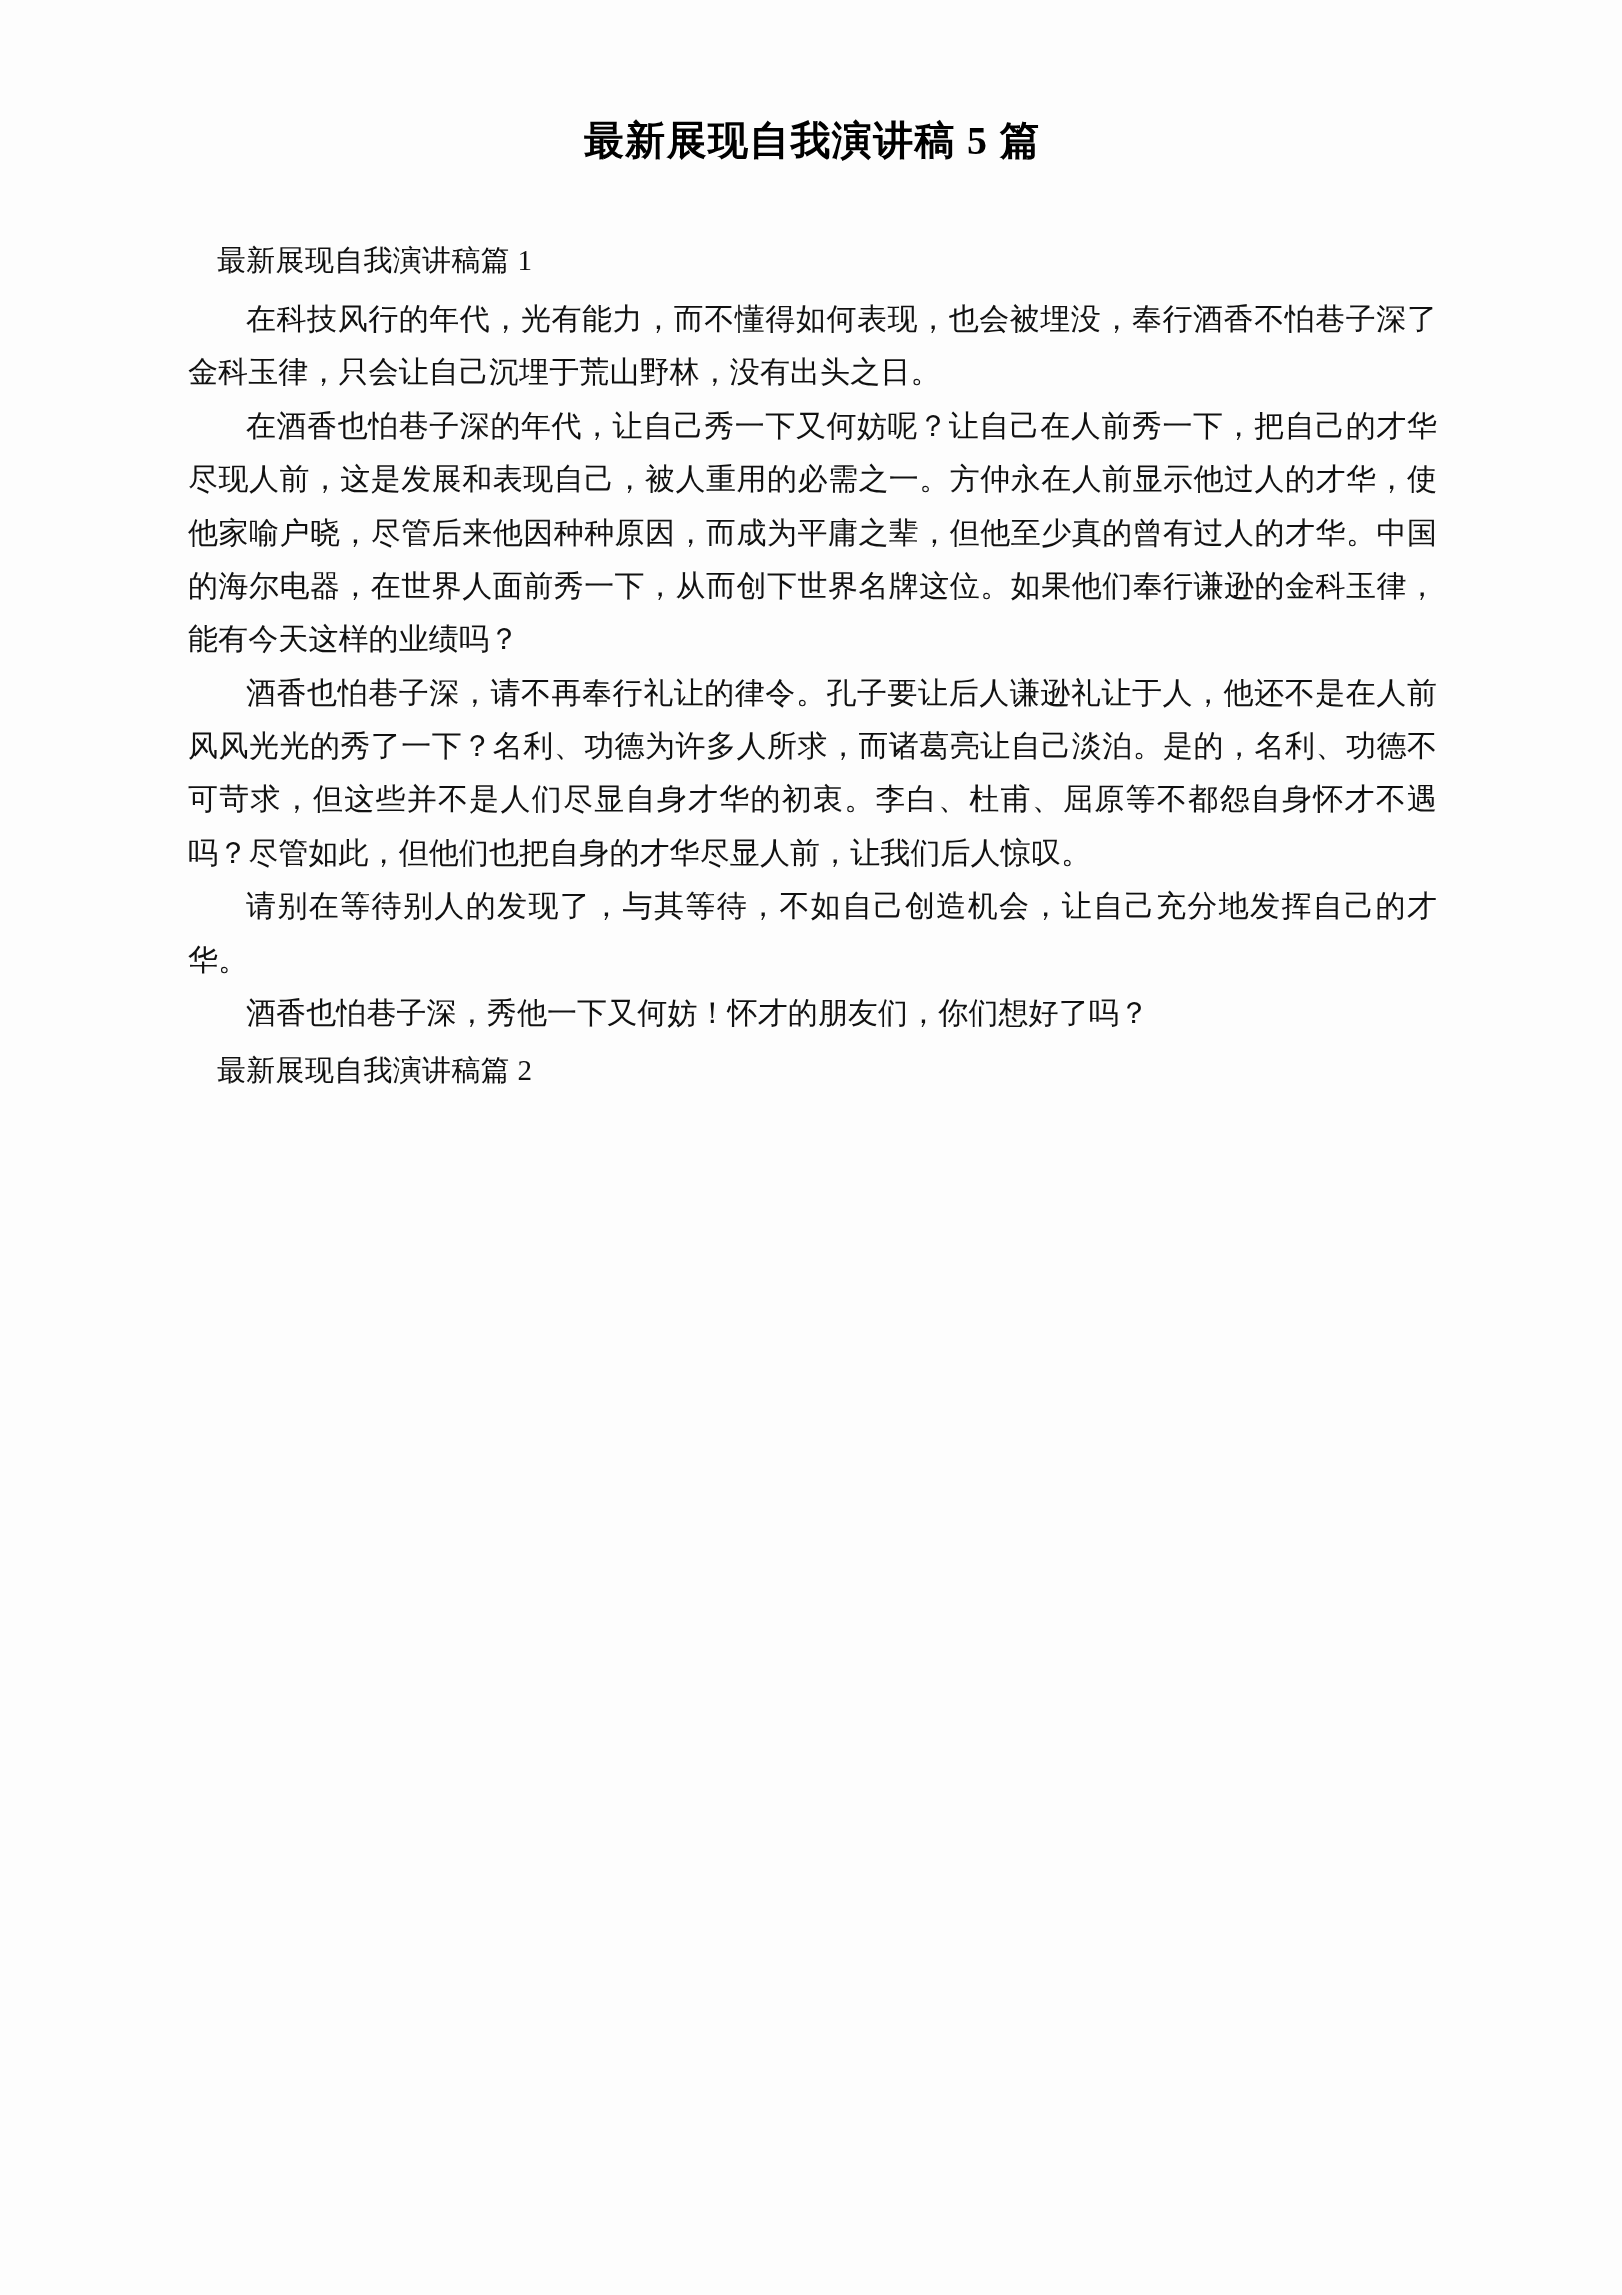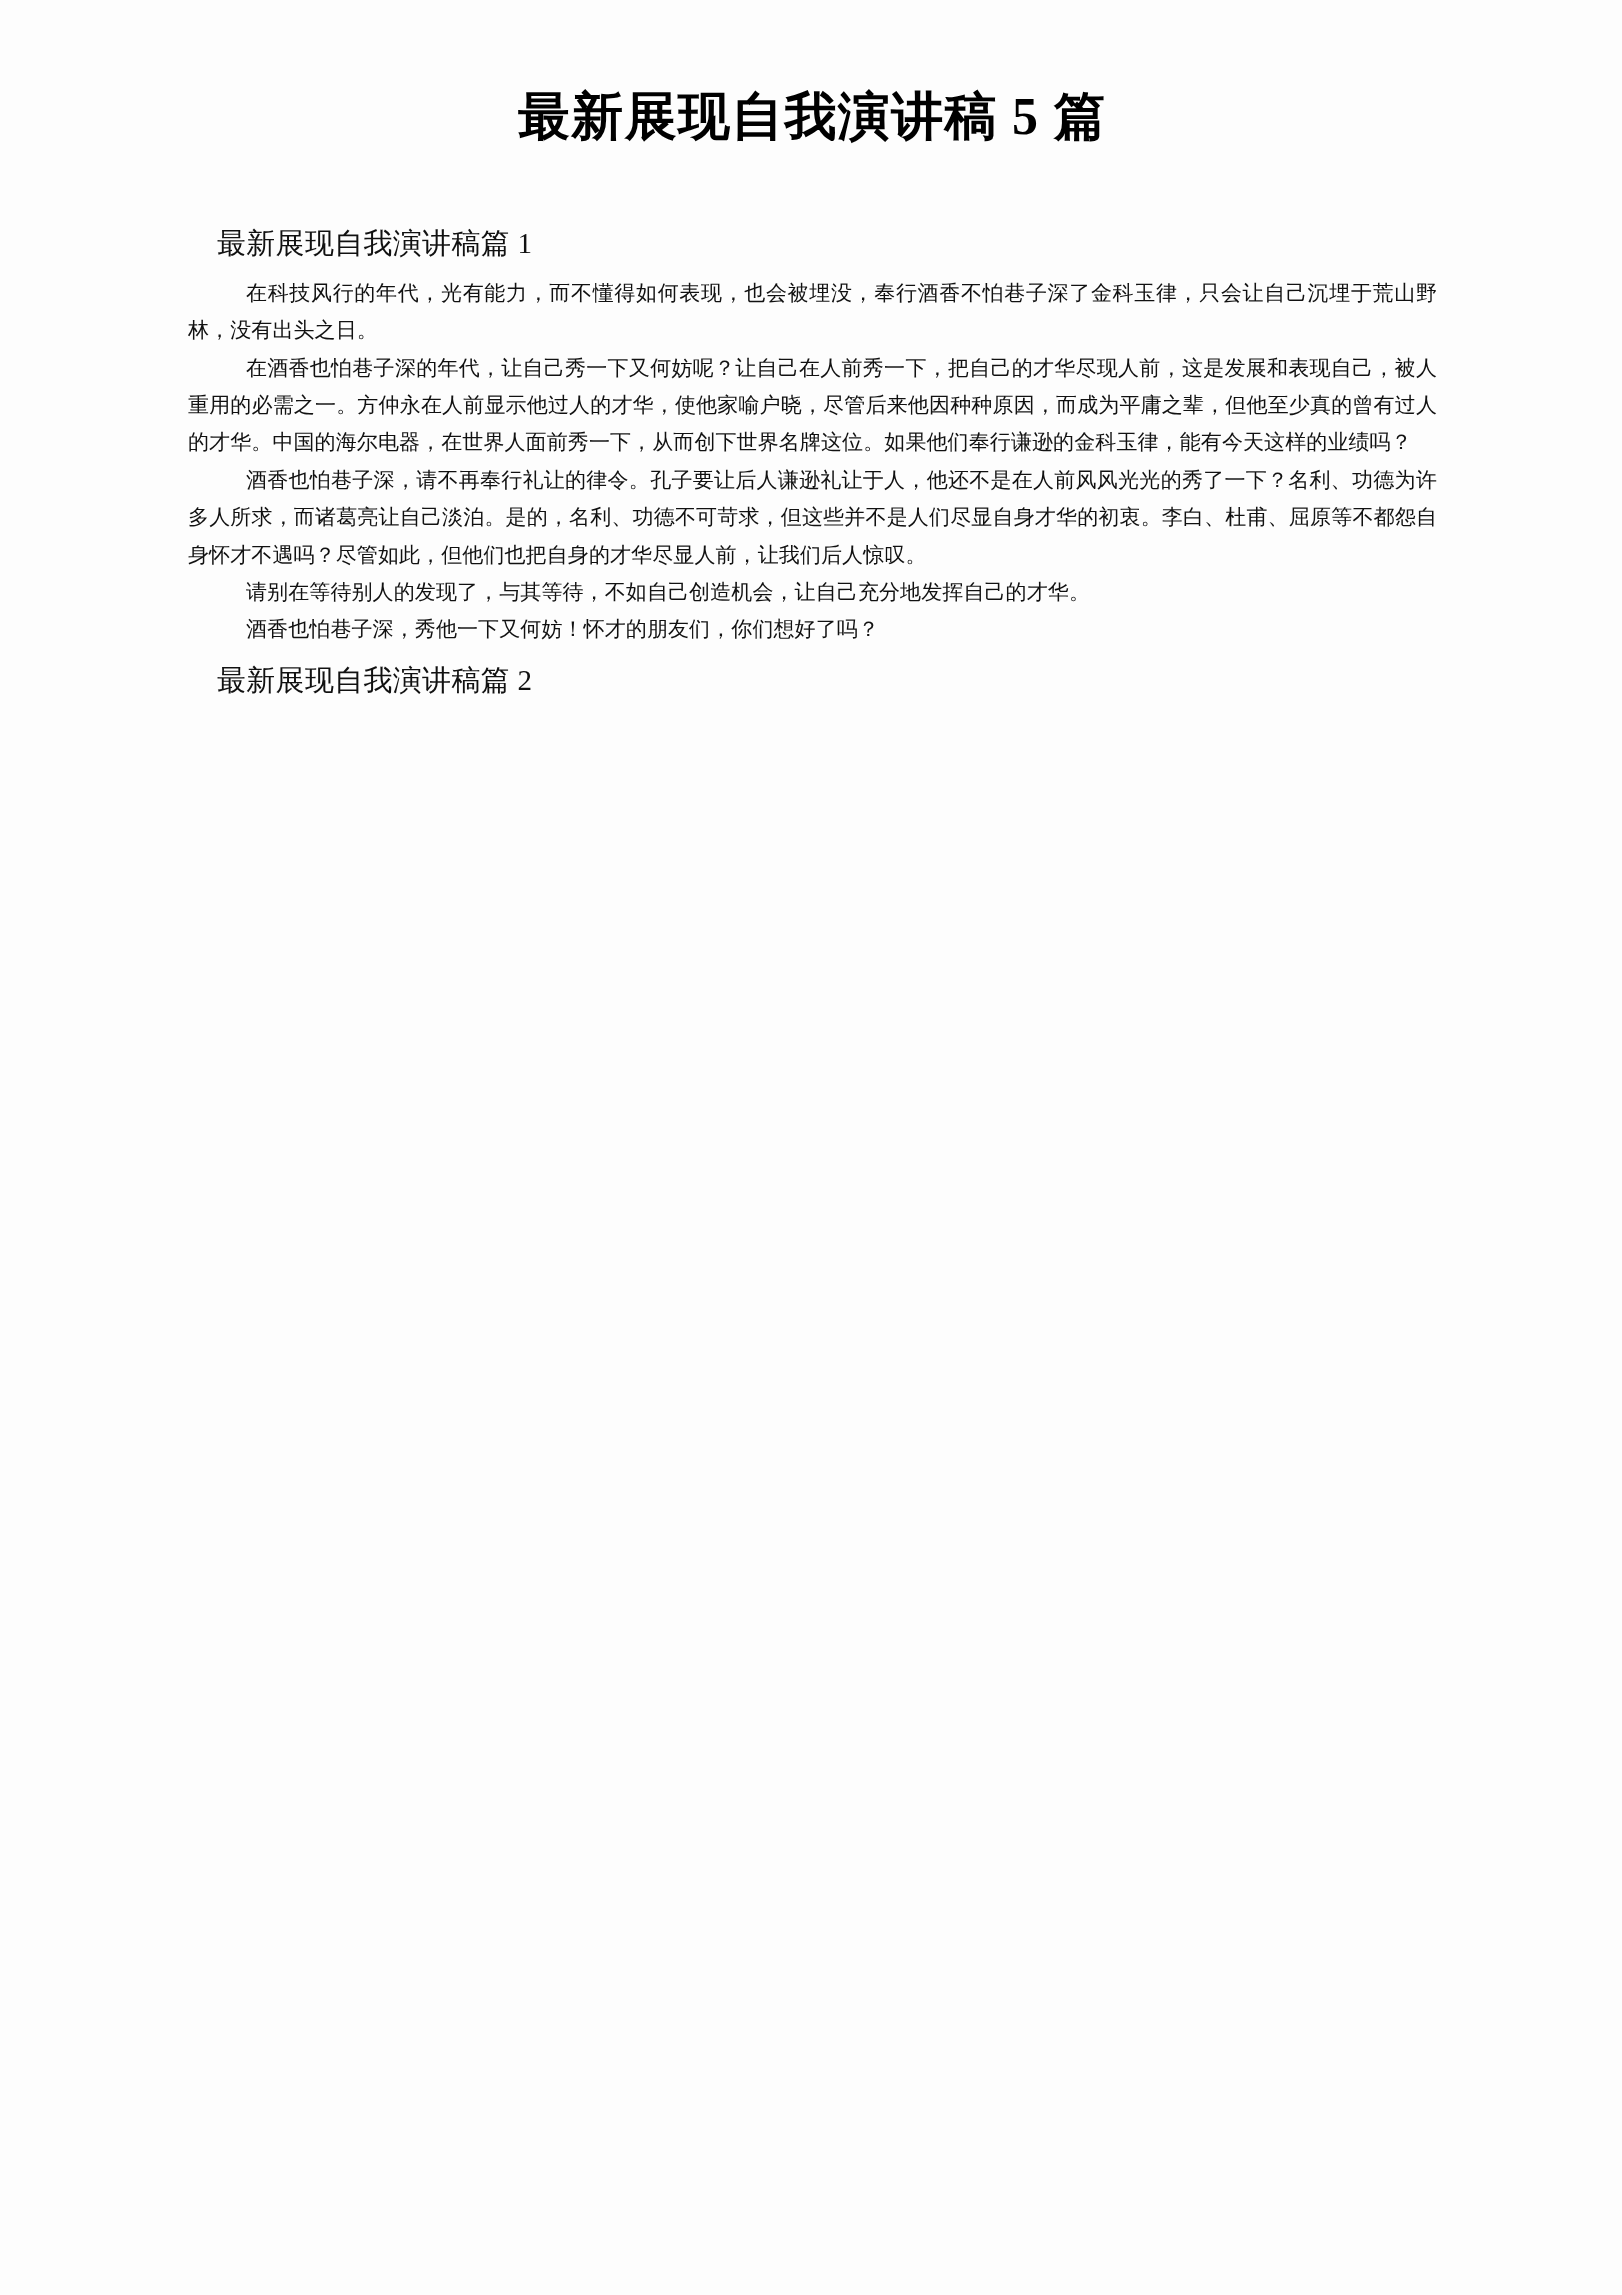--- a/index.html
+++ b/index.html
@@ -19,40 +19,40 @@
     box-sizing: border-box;
   }
   .content {
     position: absolute;
     left: 188px;
     top: 0;
     width: 1249px;
   }
   .doc-title {
     margin: 0;
-    padding-top: 84px;
+    padding-top: 116px;
     text-align: center;
-    font-size: 52px;
+    font-size: 40px;
     font-weight: 700;
     letter-spacing: 1.3px;
     line-height: 1.25;
     color: #000000;
   }
   .section-heading {
     margin: 8px;
     font-size: 29px;
     font-weight: 400;
     line-height: 1.62;
     letter-spacing: 0.3px;
     text-indent: 21px;
     color: #111111;
   }
   .para {
     margin: 0;
-    font-size: 21px;
+    font-size: 30px;
     font-weight: 400;
     line-height: 1.78;
     letter-spacing: 0.1px;
     text-align: justify;
     text-justify: inter-ideograph;
     text-indent: 58px;
     color: #111111;
     word-break: break-all;
   }
   .title-gap {

